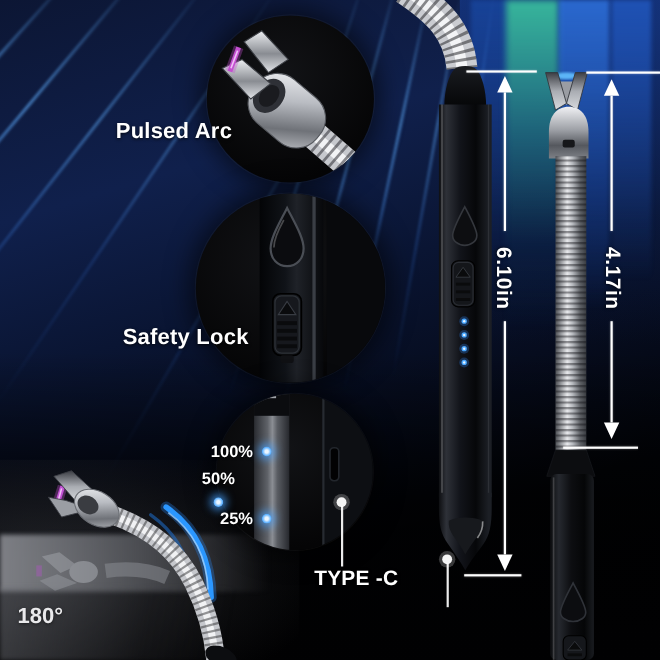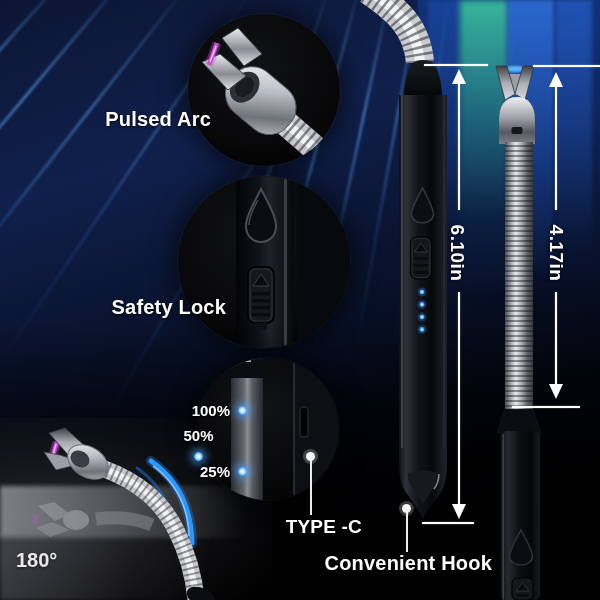--- a/index.html
+++ b/index.html
@@ -351,18 +351,17 @@
   <div class="mline h2" style="left:512px;top:406px;width:68px;"></div>
 
   <div class="c-dot" style="left:306px;top:452px;"></div>
   <div class="c-line" style="left:310px;top:460px;height:55px;"></div>
   <div class="c-dot" style="left:402px;top:504px;"></div>
   <div class="c-line" style="left:406px;top:512px;height:40px;"></div>
 
   <div class="lbl lbl-20" style="left:55px;top:108px;width:156px;">Pulsed Arc</div>
   <div class="lbl lbl-20" style="left:40px;top:296px;width:186px;">Safety Lock</div>
   <div class="lbl lbl-19" style="left:258px;top:517px;width:104px;">TYPE -C</div>
-  <div class="lbl lbl-20" style="left:308px;top:552px;width:184px;">Convenient Hook</div>
   <div class="bendy-wrap">
     <span>180°</span>
   </div>
 
 </div>
 
 </body></html>

